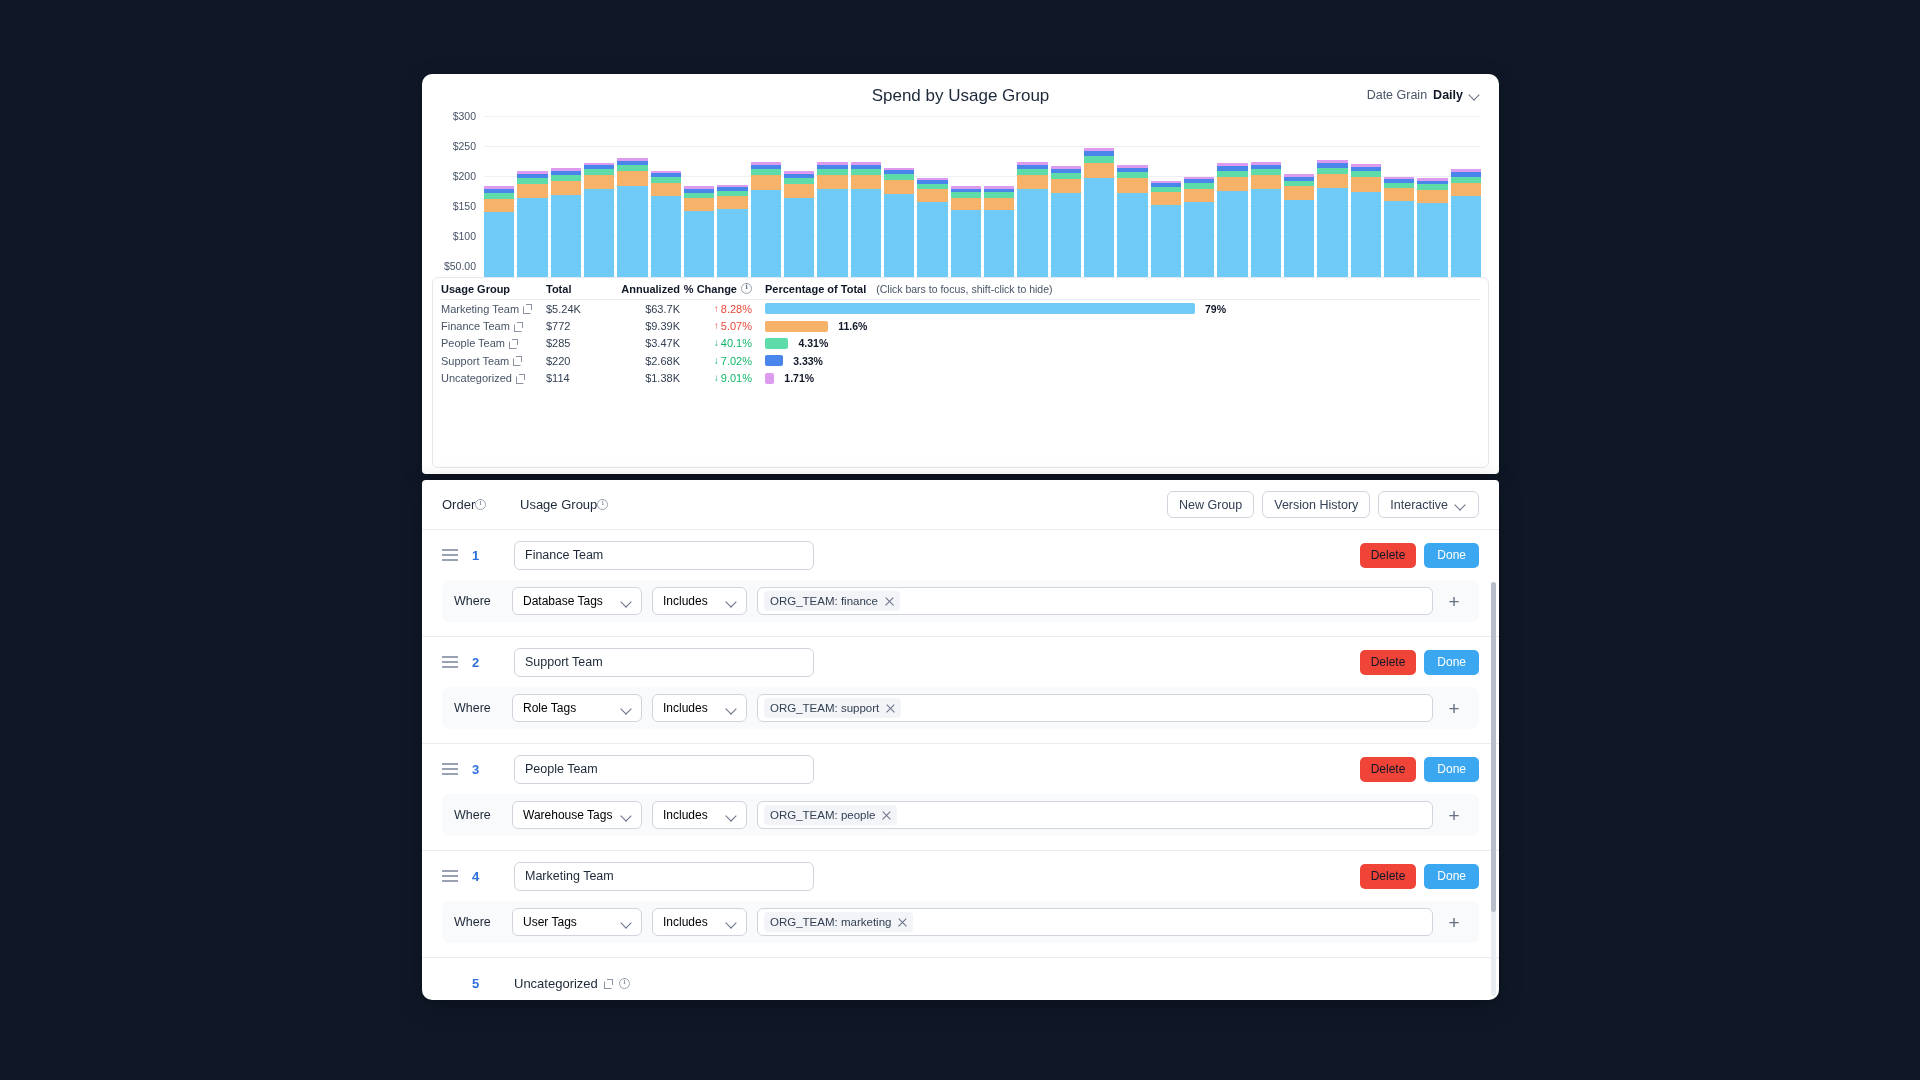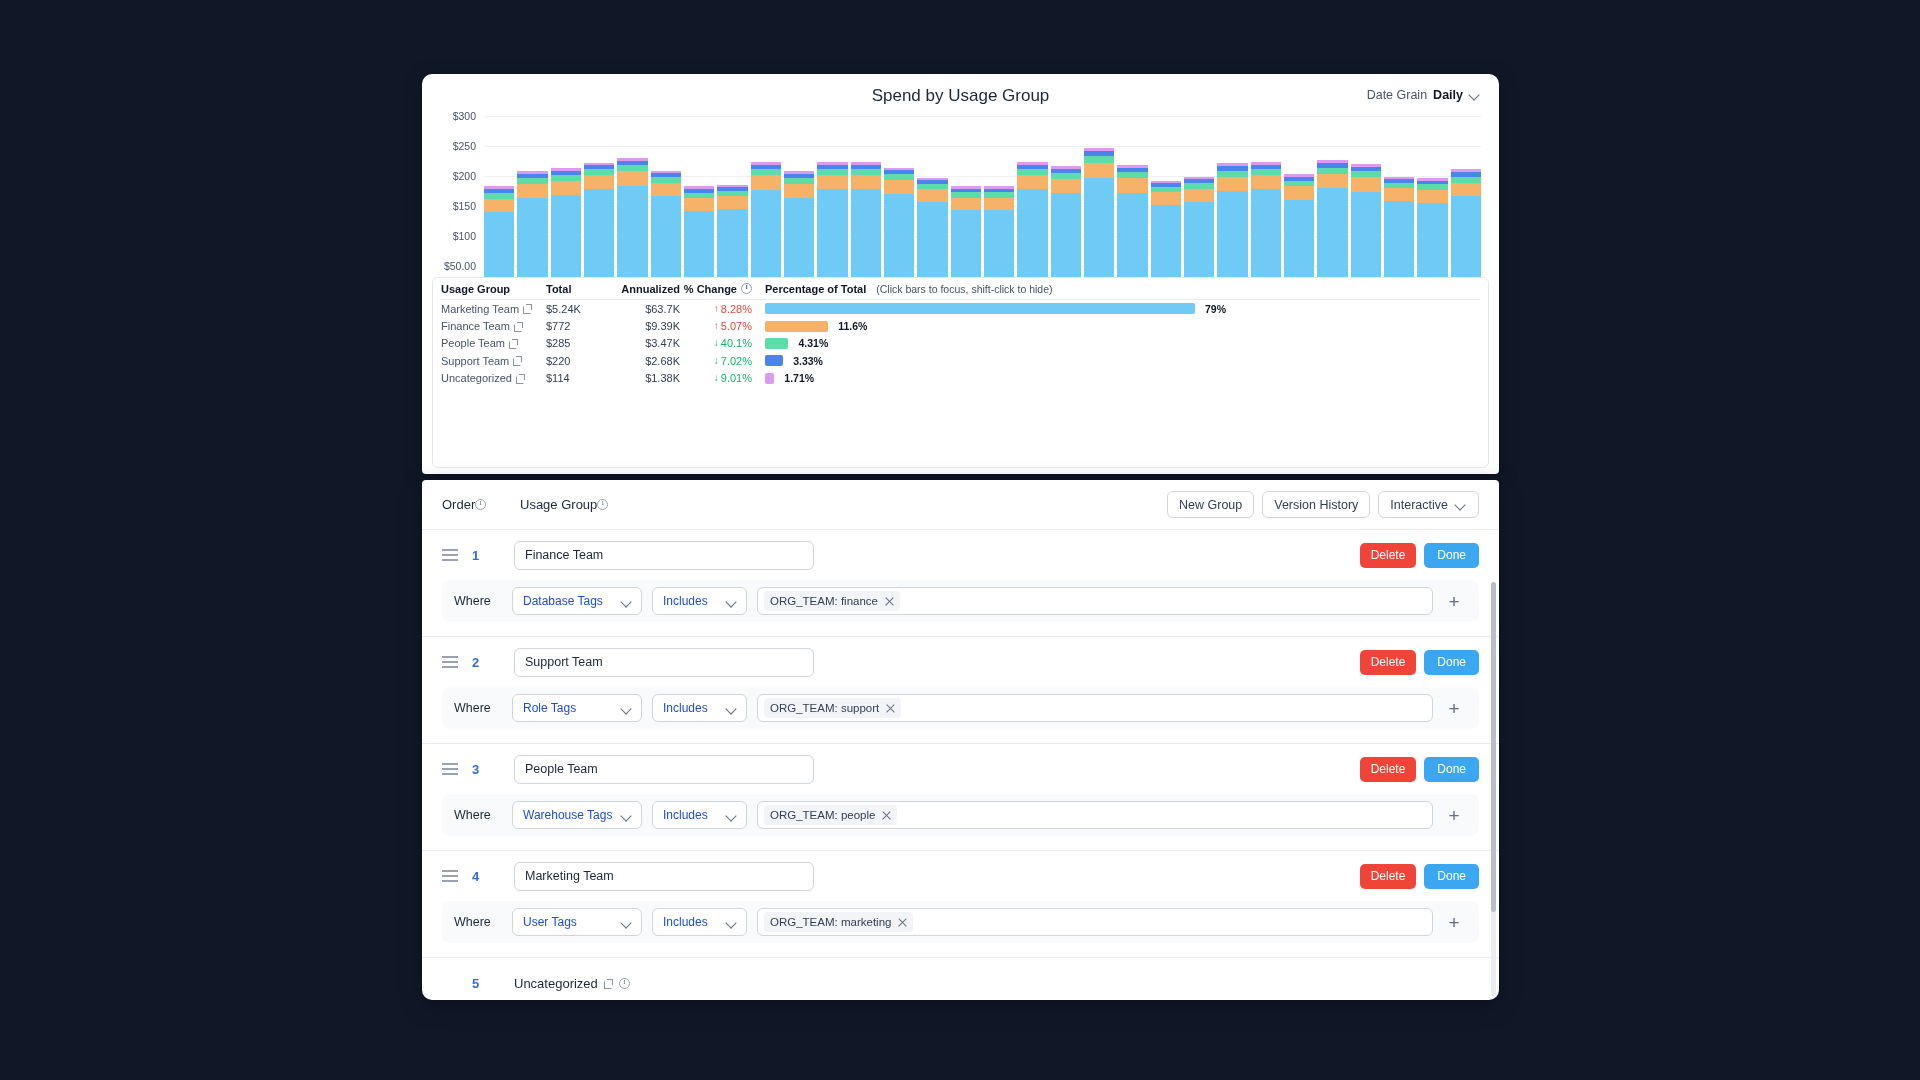--- a/index.html
+++ b/index.html
@@ -156,38 +156,38 @@
   .drag i:nth-child(1){ top: 0; } .drag i:nth-child(2){ top: 5px; } .drag i:nth-child(3){ top: 10px; }
   .ord { width: 42px; font-size: 13px; font-weight: 700; color: #2e6fdb; }
   .name-input {
     width: 300px; height: 29px; border: 1px solid #d0d5dd; border-radius: 6px;
     padding: 0 10px; font-size: 12.5px; color: #1d2939;
     font-family: "Liberation Sans", sans-serif; background: #fff;
   }
   .grp-top .spacer { flex: 1; }
   .btn-del {
     height: 25px; padding: 0 11px; border: none; border-radius: 5px;
-    background: #f04438; color: #ffffff; font-size: 12px; cursor: pointer;
+    background: #f04438; color: #0f172a; font-size: 12px; cursor: pointer;
     font-family: "Liberation Sans", sans-serif;
     text-align: center;
   }
   .btn-done {
     height: 25px; padding: 0 13px; border: none; border-radius: 5px;
     background: #3ba7f0; color: #fff; font-size: 12px; cursor: pointer; margin-left: 8px;
     font-family: "Liberation Sans", sans-serif;
   }
   .where-bar {
     margin: 0 20px 14px 20px; background: #f9fafb; border-radius: 7px;
     display: flex; align-items: center; height: 42px; padding: 0 12px;
   }
   .where-lbl { font-size: 12.5px; color: #1d2939; width: 58px; }
   .sel {
     position: relative; height: 28px; width: 130px; border: 1px solid #d0d5dd;
     border-radius: 6px; background: #fff; display: flex; align-items: center;
-    padding: 0 10px; font-size: 12px; color: #1d4ed8; margin-right: 10px; cursor: pointer;
+    padding: 0 10px; font-size: 12px; color: #000000; margin-right: 10px; cursor: pointer;
   }
   .sel.small { width: 95px; }
   .sel .chev { position: absolute; right: 8px; top: 8px; }
   .tags {
     flex: 1; height: 28px; border: 1px solid #d0d5dd; border-radius: 6px;
     background: #fff; display: flex; align-items: center; padding: 0 6px; gap: 6px;
   }
   .tag {
     background: #f2f4f7; border-radius: 4px; height: 20px; padding: 0 6px;
     display: inline-flex; align-items: center; gap: 6px;

